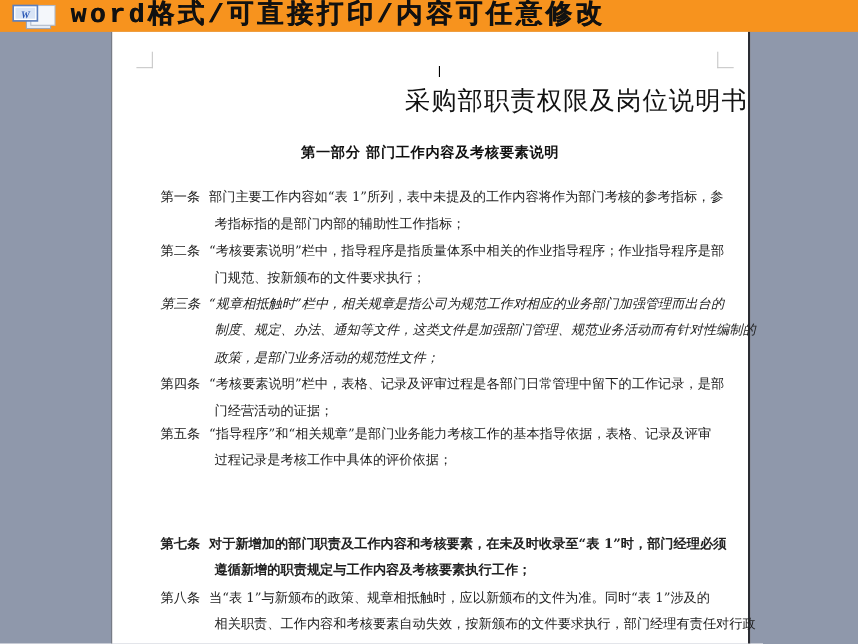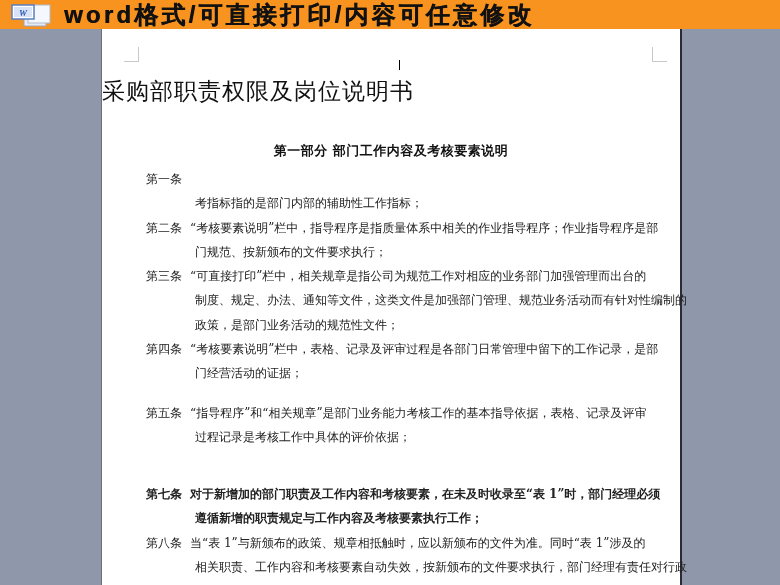--- a/index.html
+++ b/index.html
@@ -11,45 +11,45 @@
   .banner {
     position: absolute; left: 0; top: 0; width: 780px; height: 29px;
     background: #f7931e;
     display: flex; align-items: center;
   }
   .word-icon {
     position: absolute; left: 10px; top: 3px; width: 44px; height: 24px;
   }
   .banner-text {
     position: absolute; left: 64px; top: 0; height: 29px; line-height: 29px;
-    font-family: Liberation Sans, sans-serif;
+    font-family: Liberation Mono, monospace;
     font-weight: bold; font-size: 24px; color: #111;
     letter-spacing: 3.2px; white-space: nowrap;
     text-shadow: 0.5px 0 0 #111;
   }
   .page {
     position: absolute; left: 101px; top: 29px; width: 578px; height: 560px;
     background: #ffffff;
     border-left: 1px solid #6a6f7a;
     border-right: 2px solid #2a2c33;
   }
   .corner {
     position: absolute; width: 14px; height: 14px;
   }
   .corner-tl { left: 22px; top: 18px; border-right: 1px solid #c8c8c8; border-bottom: 1px solid #c8c8c8; }
   .corner-tr { left: 550px; top: 18px; border-left: 1px solid #c8c8c8; border-bottom: 1px solid #c8c8c8; }
   .cursor {
     position: absolute; left: 297px; top: 31px; width: 1px; height: 10px; background: #000;
   }
   .doc-title {
-    position: absolute; left: 0; width: 578px; top: 47px; text-align: left;
+    position: absolute; left: 0; width: 578px; top: 47px; text-align: right;
     font-size: 23px; color: #111; letter-spacing: 1px;
   }
   .section-title {
-    position: absolute; left: 0; width: 578px; top: 113px; text-align: center;
+    position: absolute; left: 0; width: 578px; top: 101px; text-align: center;
     font-size: 13px; font-weight: bold; color: #111; letter-spacing: 0.5px;
   }
   .article {
     position: absolute; left: 44px; width: 520px;
     font-size: 12px; color: #222;
   }
   .line { position: relative; height: 24.3px; line-height: 24.3px; white-space: nowrap; }
   .art-label { position: absolute; left: 0; top: 0; }
   .art-first { position: absolute; left: 44px; top: 0; }
   .art-cont { position: absolute; left: 31px; top: 0; margin-left: 18px; }
@@ -72,60 +72,61 @@
   <div class="corner corner-tl"></div>
   <div class="corner corner-tr"></div>
   <div class="cursor"></div>
 
   <div class="doc-title">采购部职责权限及岗位说明书</div>
   <div class="section-title">第一部分  部门工作内容及考核要素说明</div>
 
   <div class="article" style="top:138px;text-decoration:underline;">
     <div class="line">
       <span class="art-label">第一条</span>
+      <span class="art-first">部门主要工作内容如“表 1”所列，表中未提及的工作内容将作为部门考核的参考指标，参</span>
     </div>
     <div class="line">
         <span class="art-cont">考指标指的是部门内部的辅助性工作指标；</span>
       </div>
   </div>
 
   <div class="article" style="top:186.6px;">
     <div class="line">
       <span class="art-label">第二条</span>
       <span class="art-first">“考核要素说明”栏中，指导程序是指质量体系中相关的作业指导程序；作业指导程序是部</span>
     </div>
     <div class="line">
         <span class="art-cont">门规范、按新颁布的文件要求执行；</span>
       </div>
   </div>
 
-  <div class="article" style="top:235px;">
+  <div class="article" style="top:235px;font-style:italic;">
     <div class="line">
       <span class="art-label">第三条</span>
-      <span class="art-first">“可直接打印”栏中，相关规章是指公司为规范工作对相应的业务部门加强管理而出台的</span>
+      <span class="art-first">“规章相抵触时”栏中，相关规章是指公司为规范工作对相应的业务部门加强管理而出台的</span>
     </div>
     <div class="line">
         <span class="art-cont">制度、规定、办法、通知等文件，这类文件是加强部门管理、规范业务活动而有针对性编制的</span>
       </div>
     <div class="line">
         <span class="art-cont">政策，是部门业务活动的规范性文件；</span>
       </div>
   </div>
 
   <div class="article" style="top:307.5px;">
     <div class="line">
       <span class="art-label">第四条</span>
       <span class="art-first">“考核要素说明”栏中，表格、记录及评审过程是各部门日常管理中留下的工作记录，是部</span>
     </div>
     <div class="line">
         <span class="art-cont">门经营活动的证据；</span>
       </div>
   </div>
 
-  <div class="article" style="top:372px;text-align:center;">
+  <div class="article" style="top:353px;text-align:center;">
     <div class="line">
       <span class="art-label">第五条</span>
       <span class="art-first">“指导程序”和“相关规章”是部门业务能力考核工作的基本指导依据，表格、记录及评审</span>
     </div>
     <div class="line">
         <span class="art-cont">过程记录是考核工作中具体的评价依据；</span>
       </div>
   </div>
 
 

